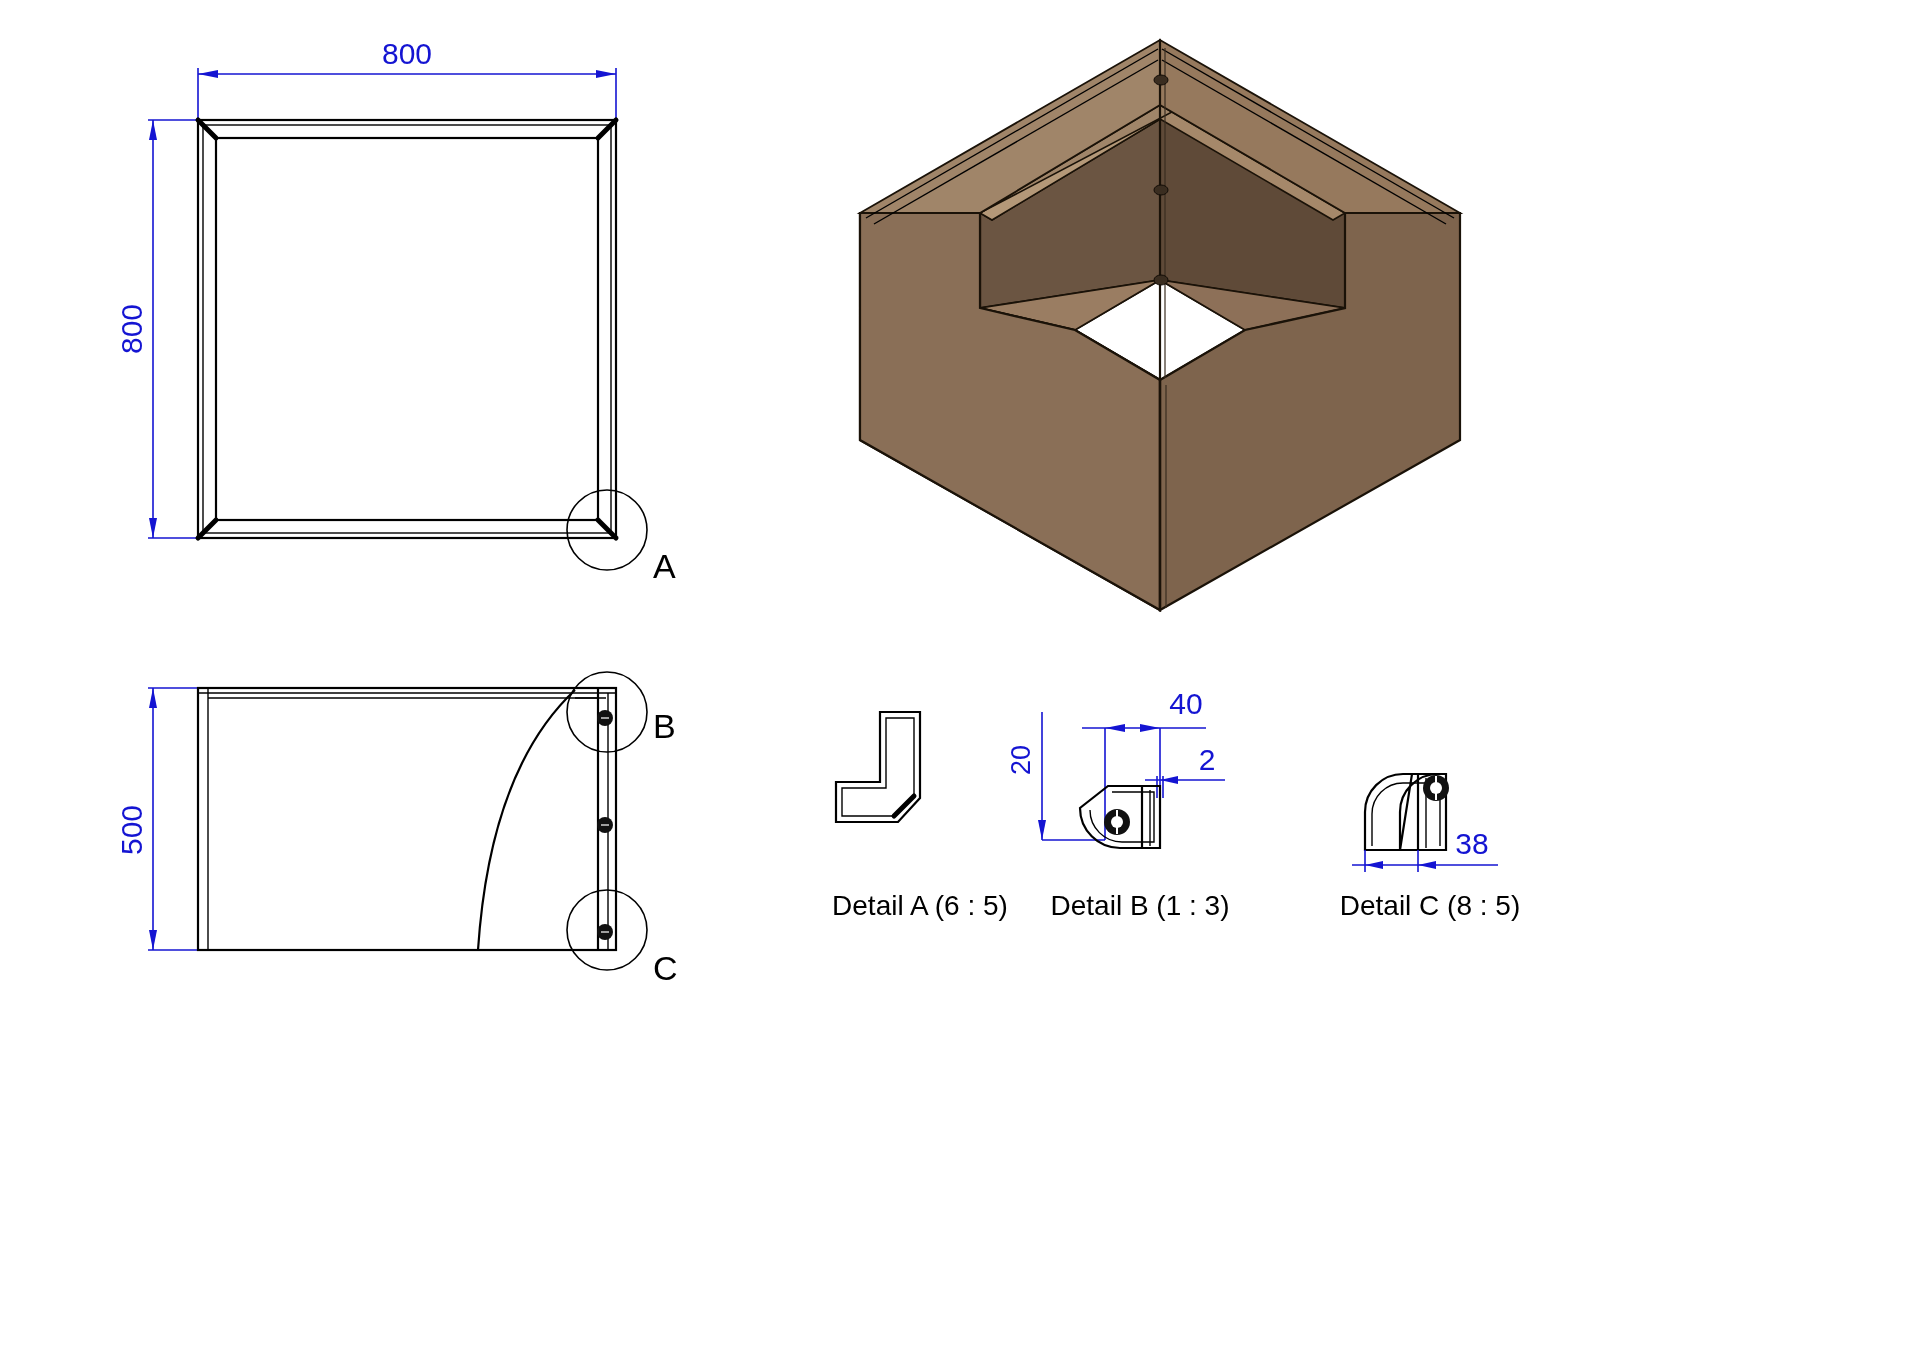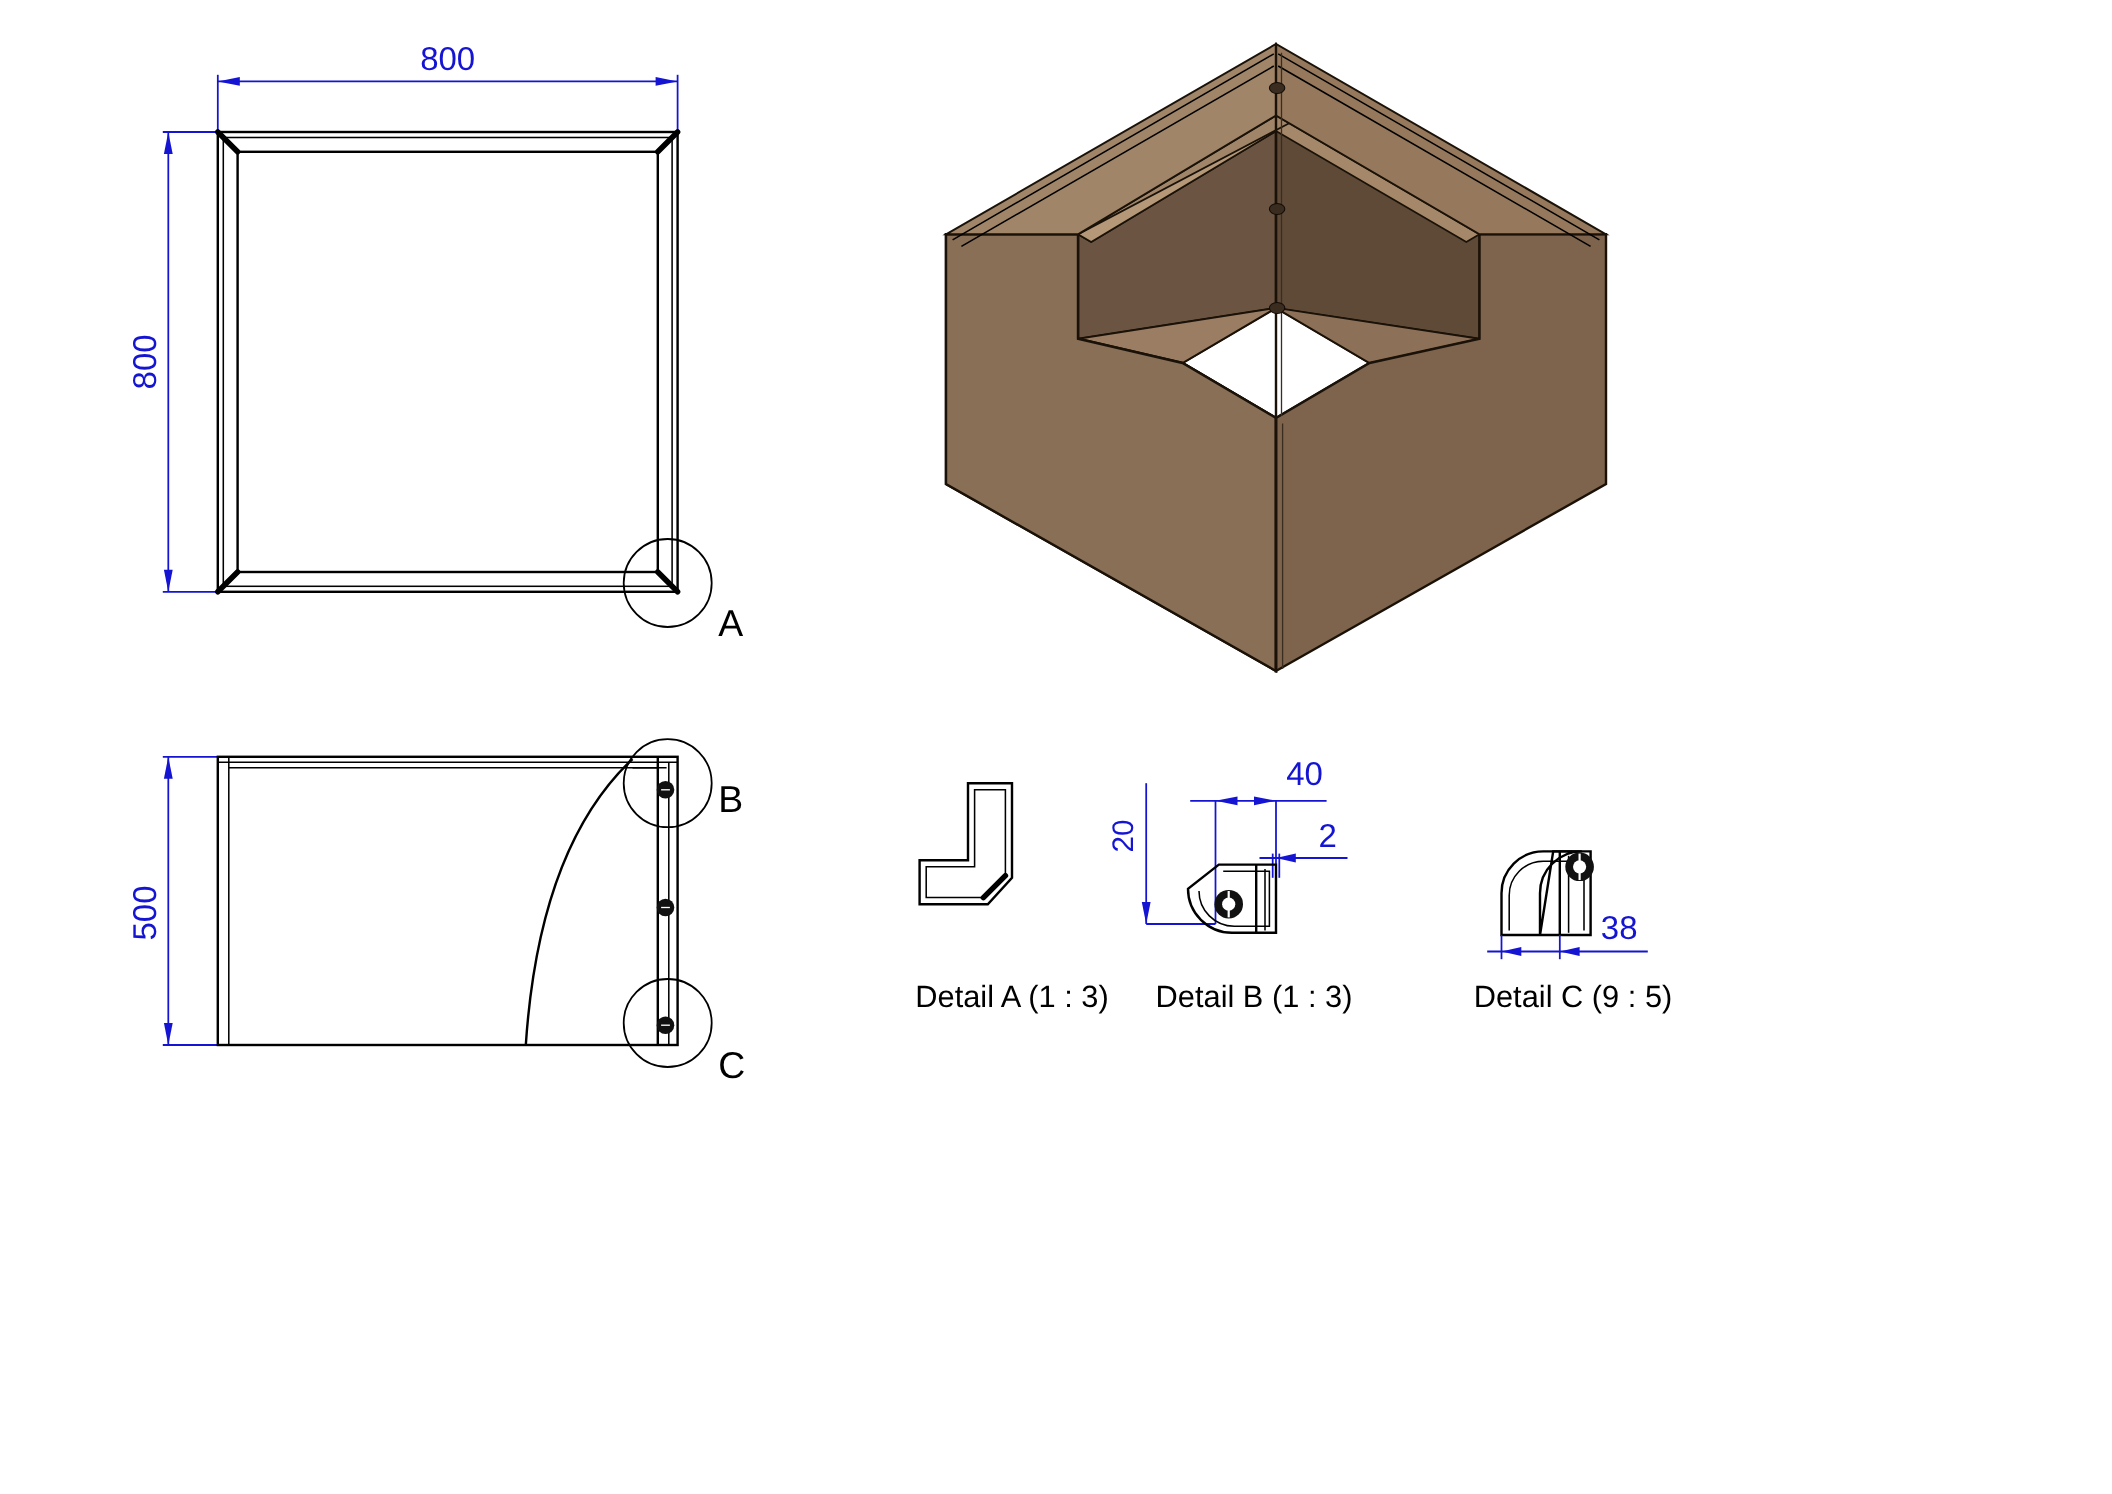--- a/index.html
+++ b/index.html
@@ -153,21 +153,21 @@
 </svg>
 
 <svg style="position:absolute;left:790px;top:690px;" width="260" height="240">
 
   <path class="part" d="M 90 22 L 130 22 L 130 108 L 108 132 L 46 132 L 46 92 L 90 92 Z"></path>
   <path class="partthin" d="M 96 28 L 124 28 L 124 106 L 104 126 L 52 126 L 52 98 L 96 98 Z"></path>
   <line class="partheavy" x1="124" y1="106" x2="104" y2="126"></line>
   <line class="partthin" x1="90" y1="22" x2="90" y2="92"></line>
 </svg>
 <div style="position:absolute;left:790px;top:890px;width:260px;text-align:center;">
-  <span class="captxt">Detail A (1 : 3)</span>
+  <span class="captxt">Detail A (6 : 5)</span>
 </div>
 
 <svg style="position:absolute;left:1000px;top:690px;" width="280" height="240">
 
   <g>
     <line class="extline" x1="42" y1="150" x2="105" y2="150"></line>
     <line class="dimline" x1="42" y1="22" x2="42" y2="150"></line>
     <polygon class="arrow" points="42,150 38,130 46,130"></polygon>
     <text class="dimtxt-sm" x="30" y="70" text-anchor="middle" transform="rotate(-90 30 70)">20</text>
   </g>
@@ -223,16 +223,16 @@
   <g>
     <line class="extline" x1="75" y1="150" x2="75" y2="172"></line>
     <line class="extline" x1="128" y1="150" x2="128" y2="172"></line>
     <line class="dimline" x1="62" y1="165" x2="208" y2="165"></line>
     <polygon class="arrow" points="128,165 146,161 146,169"></polygon>
     <polygon class="arrow" points="75,165 93,161 93,169"></polygon>
     <text class="dimtxt" x="182" y="154" text-anchor="middle">38</text>
   </g>
 </svg>
 <div style="position:absolute;left:1290px;top:890px;width:280px;text-align:center;">
-  <span class="captxt">Detail C (9 : 5)</span>
+  <span class="captxt">Detail C (8 : 5)</span>
 </div>
 
 </div>
 
 </body></html>

